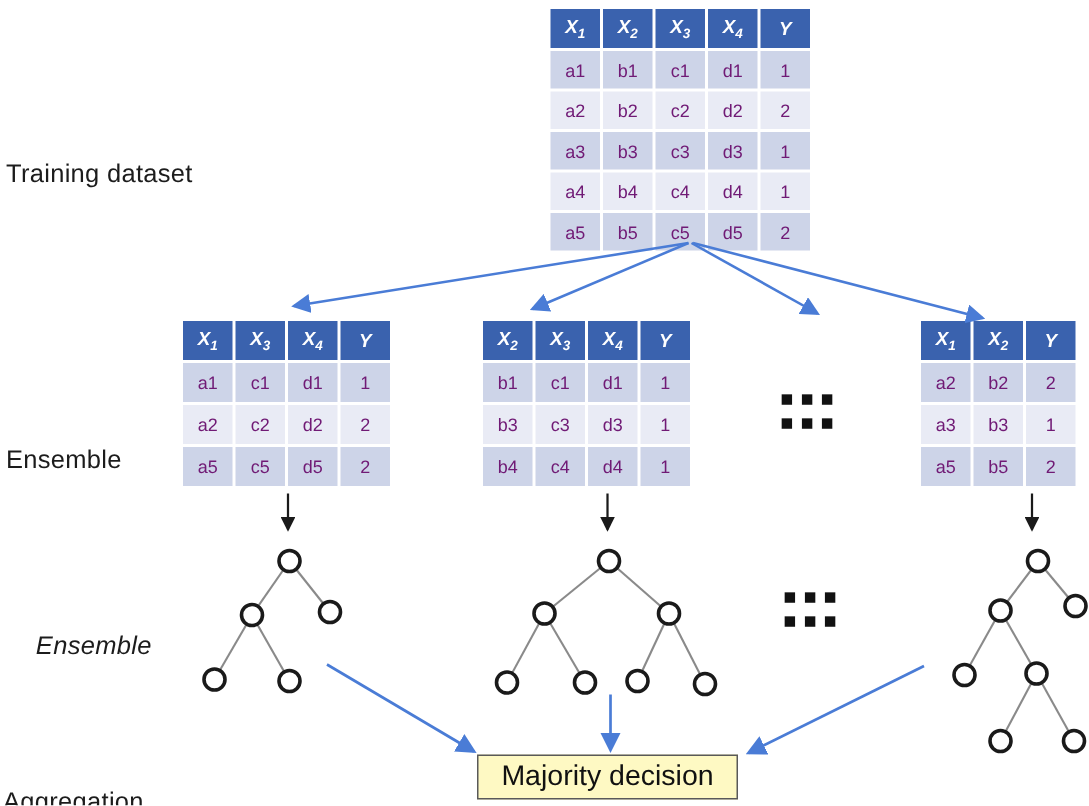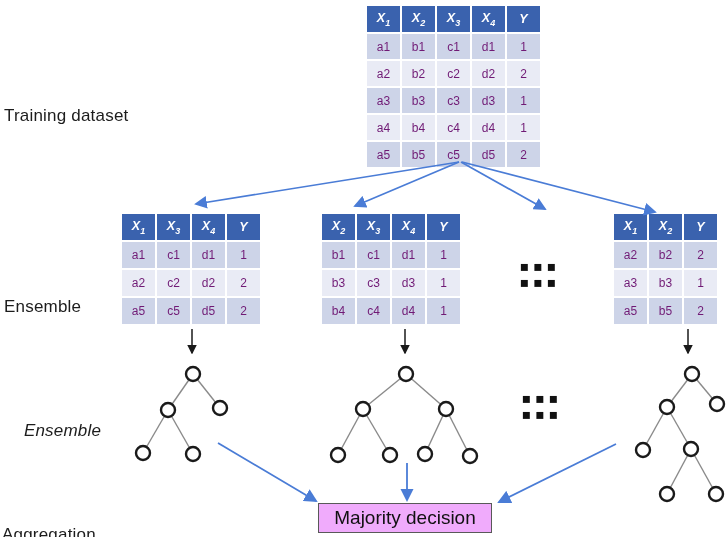--- a/index.html
+++ b/index.html
@@ -32,21 +32,21 @@
   .dots{
     position:absolute;width:80px;text-align:center;color:#111;
     font-size:14px;font-weight:bold;letter-spacing:4px;word-spacing:5px;
     font-family:"DejaVu Sans",sans-serif;
   }
   #dots-tables{left:500px;top:258px;}
   #dots-trees{left:502px;top:390px;}
   #overlay{position:absolute;left:0;top:0;pointer-events:none;}
   #majority-box{
     position:absolute;left:318px;top:503px;width:174px;height:30px;
-    background:#f0abfc;border:1.5px solid #595959;box-sizing:border-box;
+    background:#fef9c3;border:1.5px solid #595959;box-sizing:border-box;
     text-align:center;line-height:27px;font-size:19px;color:#111;
   }
 </style>
 </head>
 <body>
 
 <div id="canvas">
 
   <div class="stage-label" style="left:4px;top:60px;">Training dataset</div>
   <div class="stage-label" style="left:4px;top:251px;">Ensemble</div>

